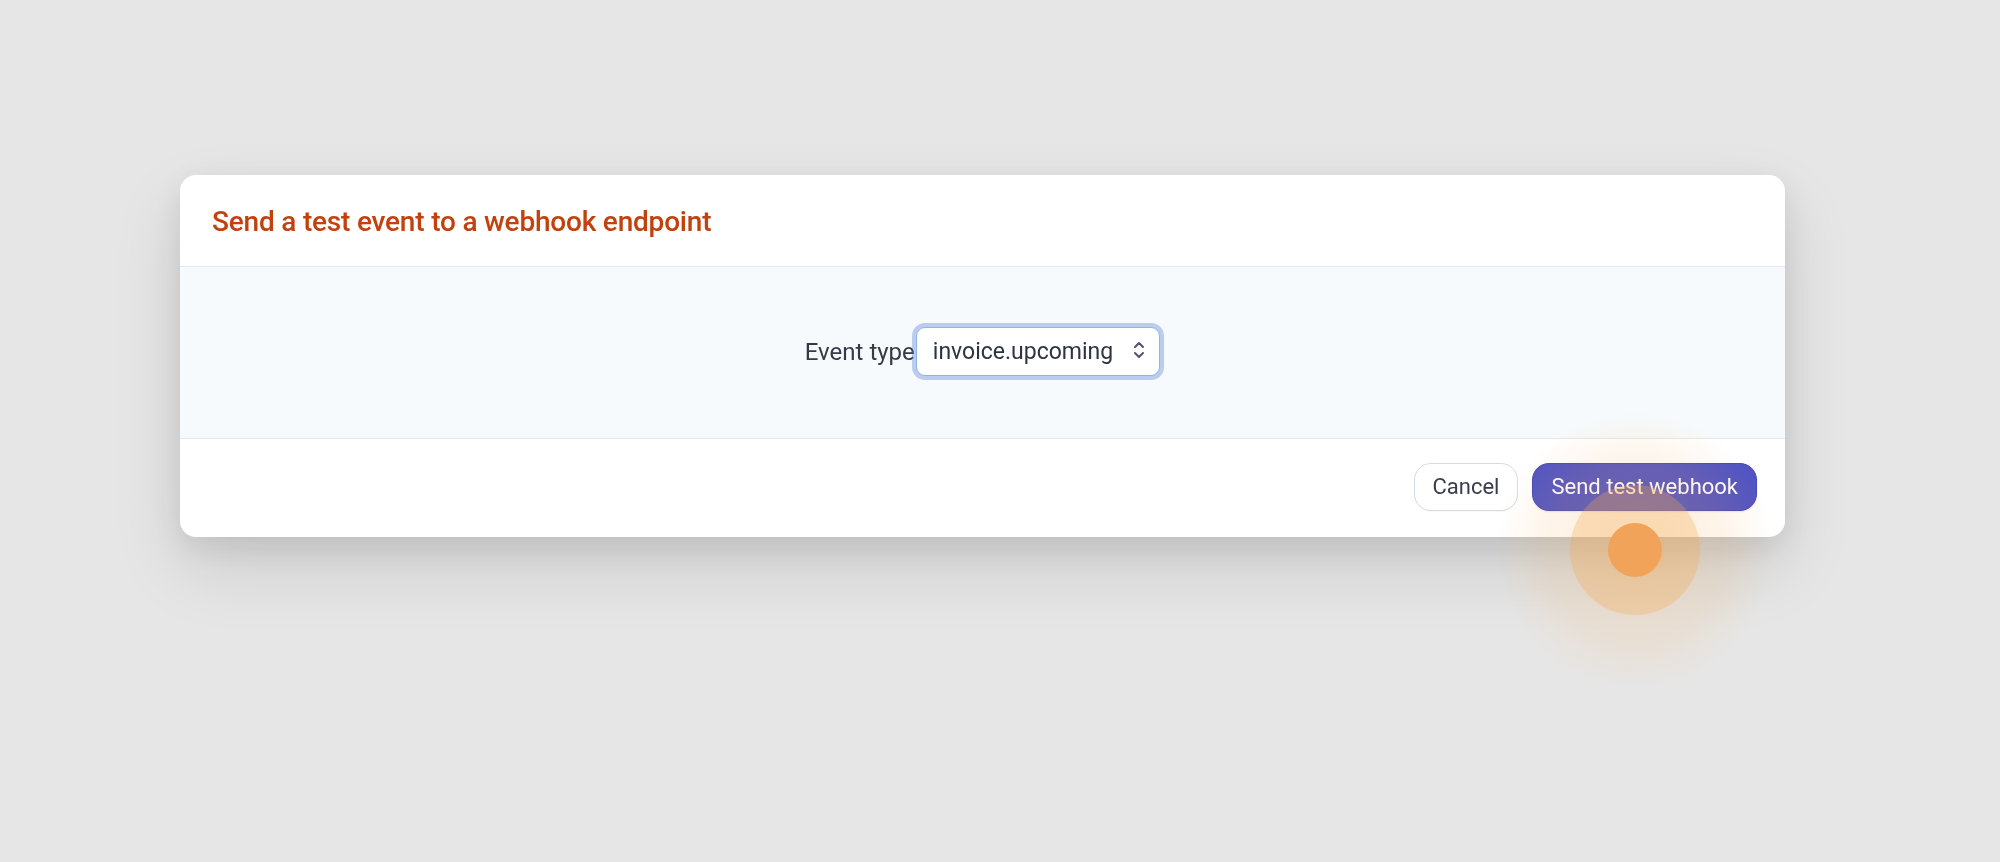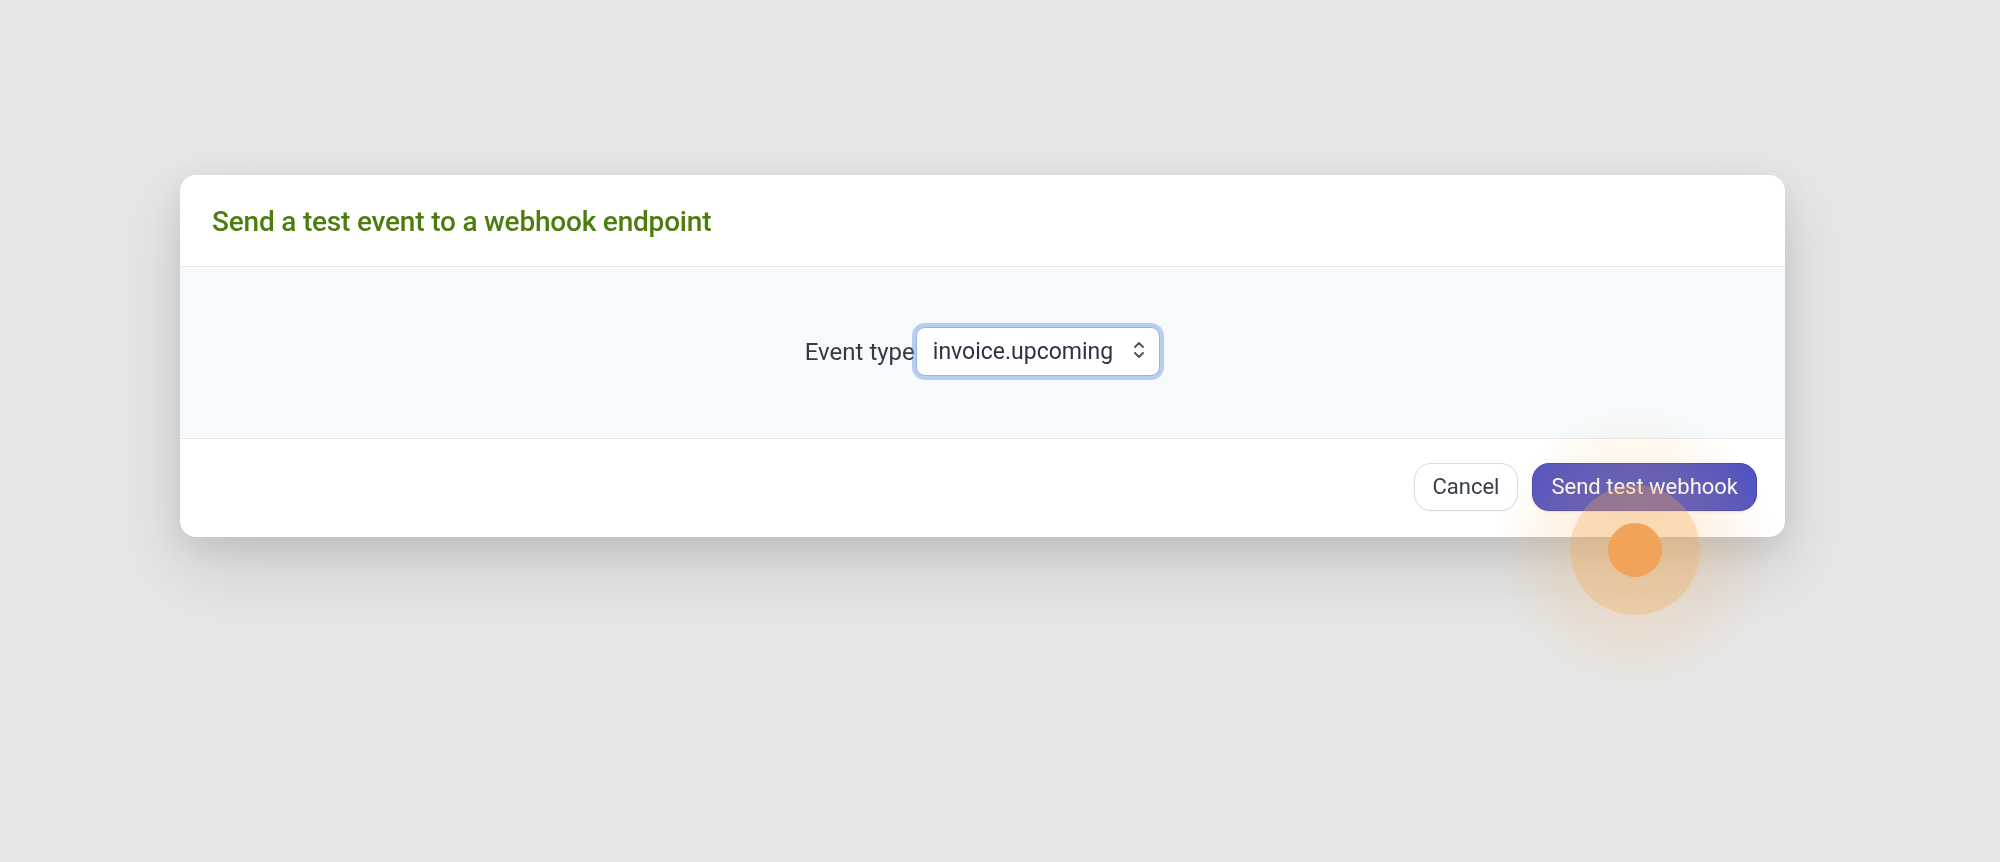--- a/index.html
+++ b/index.html
@@ -29,21 +29,21 @@
     }
 
     .dialog-header {
       padding: 30px 32px 28px 32px;
       border-bottom: 1px solid #e6e8eb;
     }
 
     .dialog-title {
       font-size: 28px;
       font-weight: 500;
-      color: #4d7c0f;
+      color: #c2410c;
       letter-spacing: -0.2px;
     }
 
     .dialog-body {
       background: #f6fafc;
       border-bottom: 1px solid #e6e8eb;
       padding: 60px 32px 62px;
       display: flex;
       align-items: center;
       justify-content: center;

